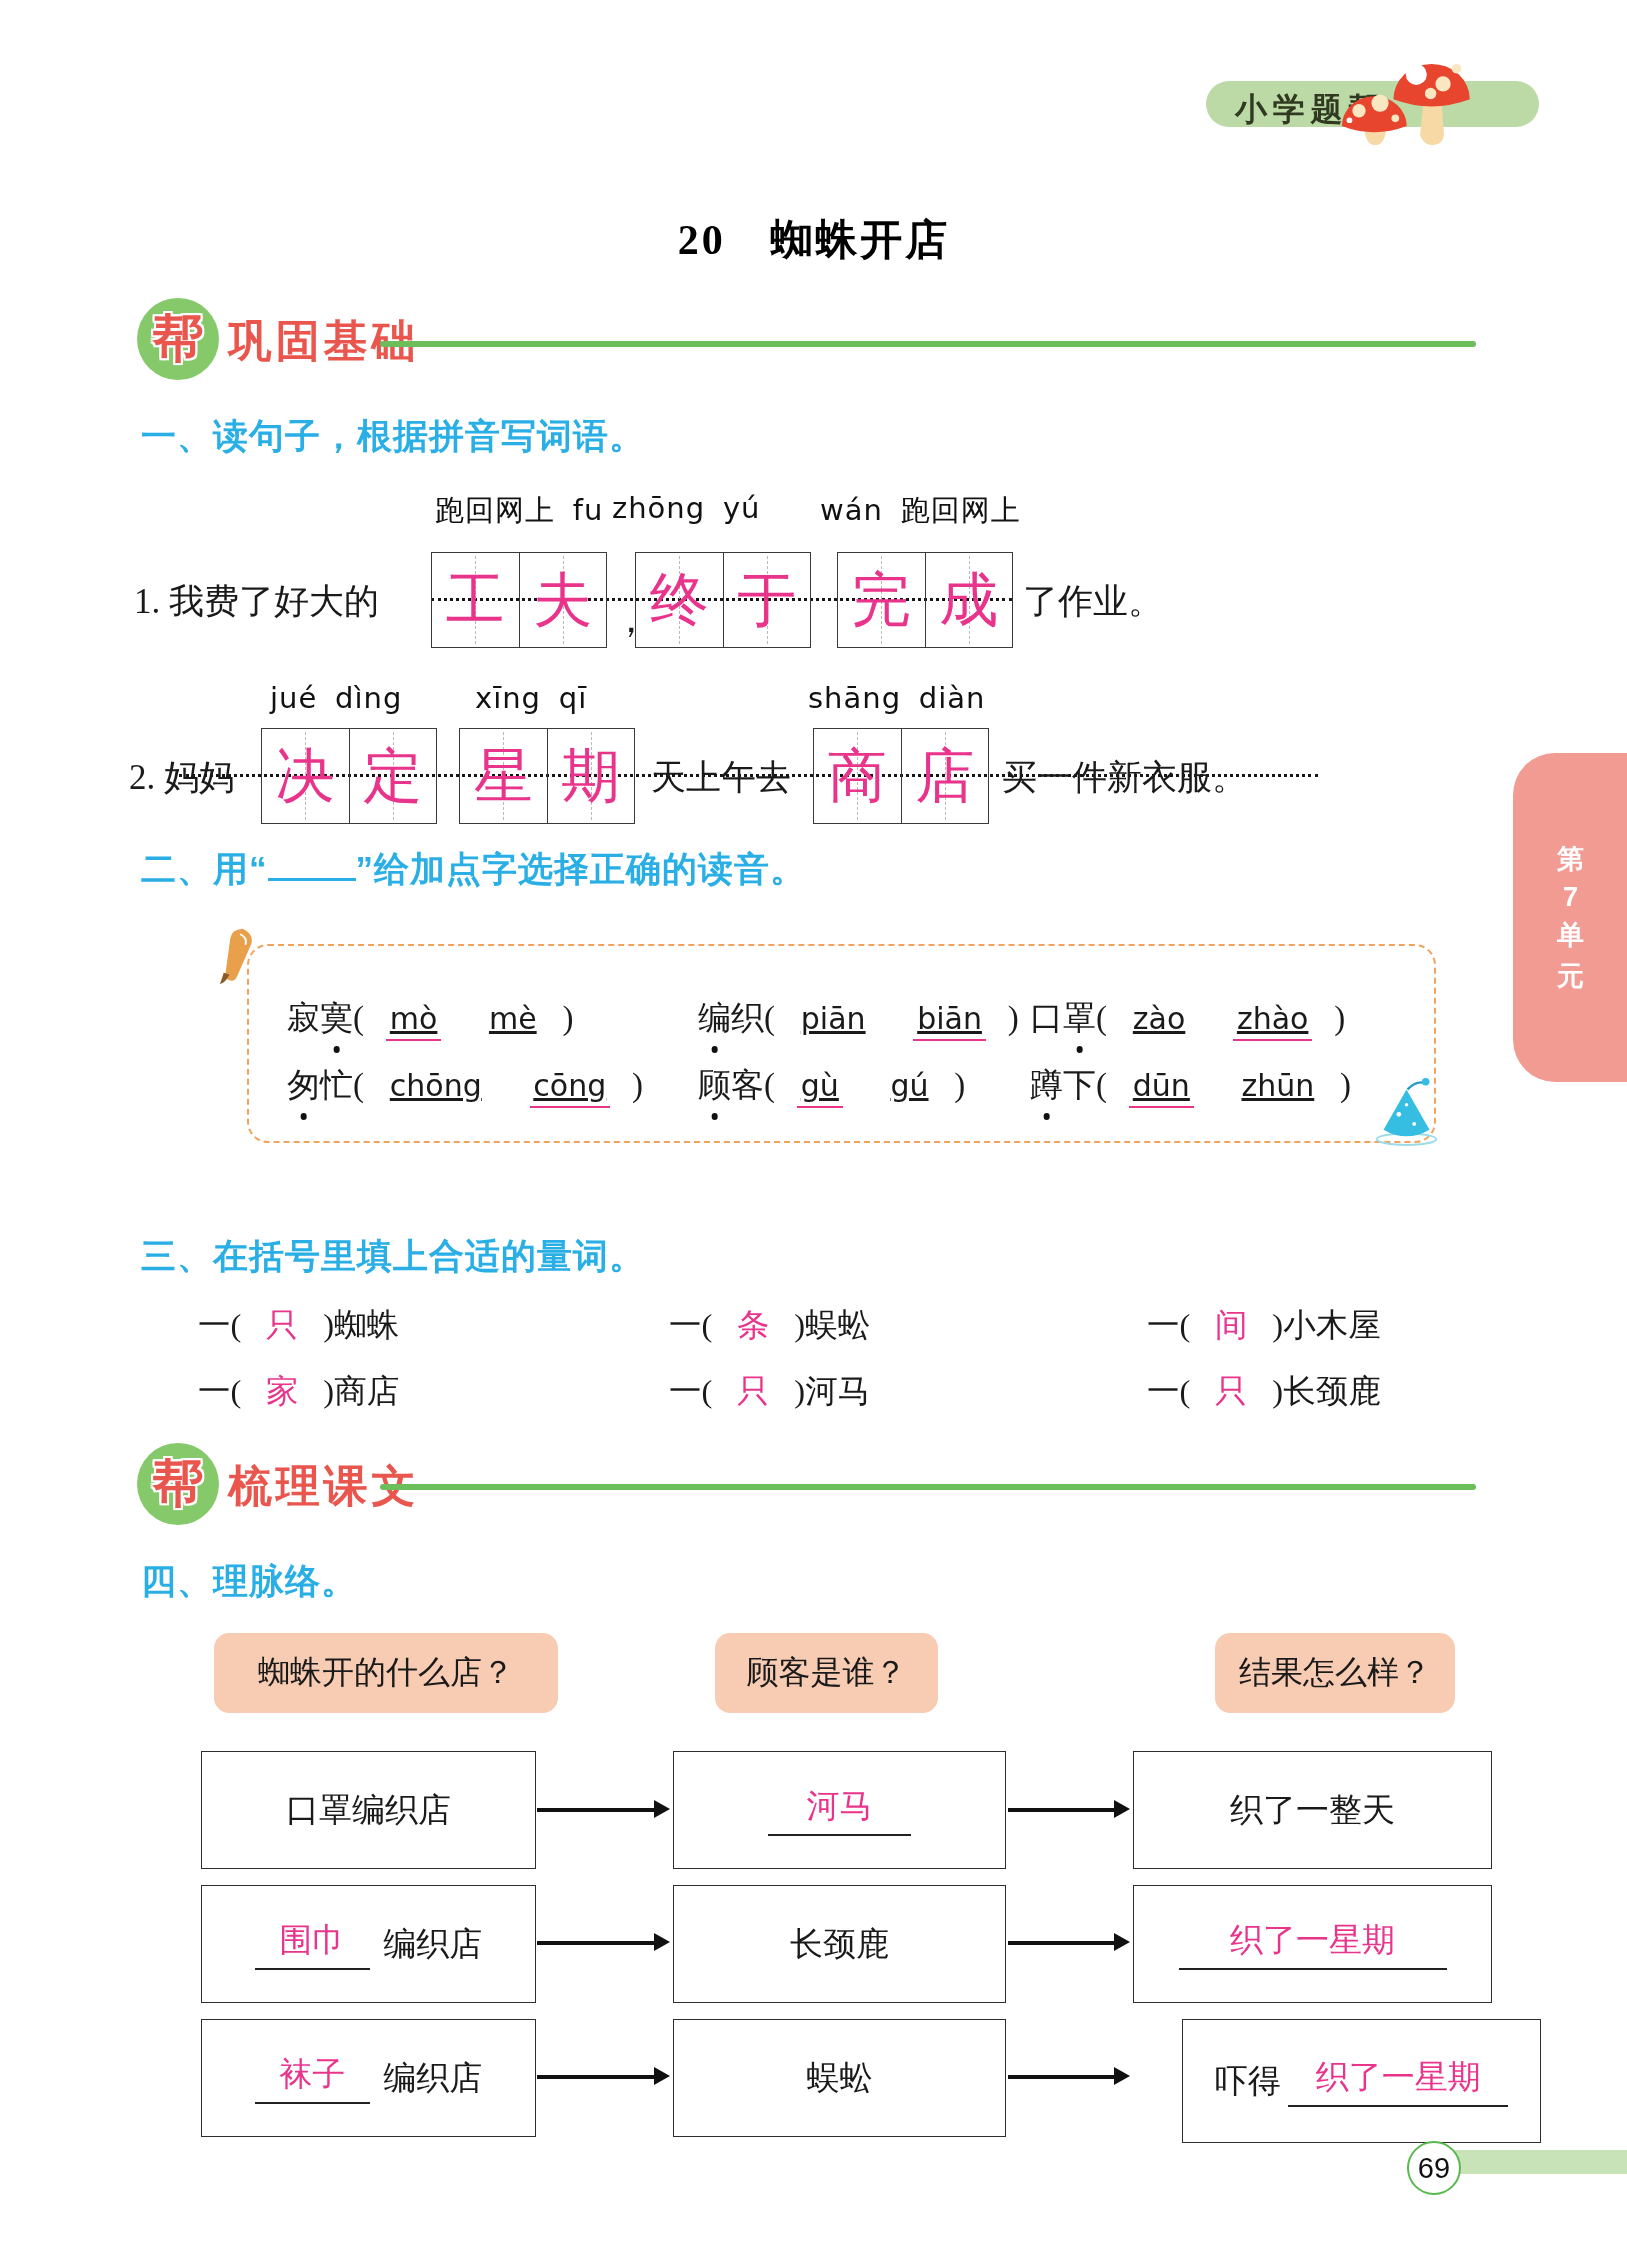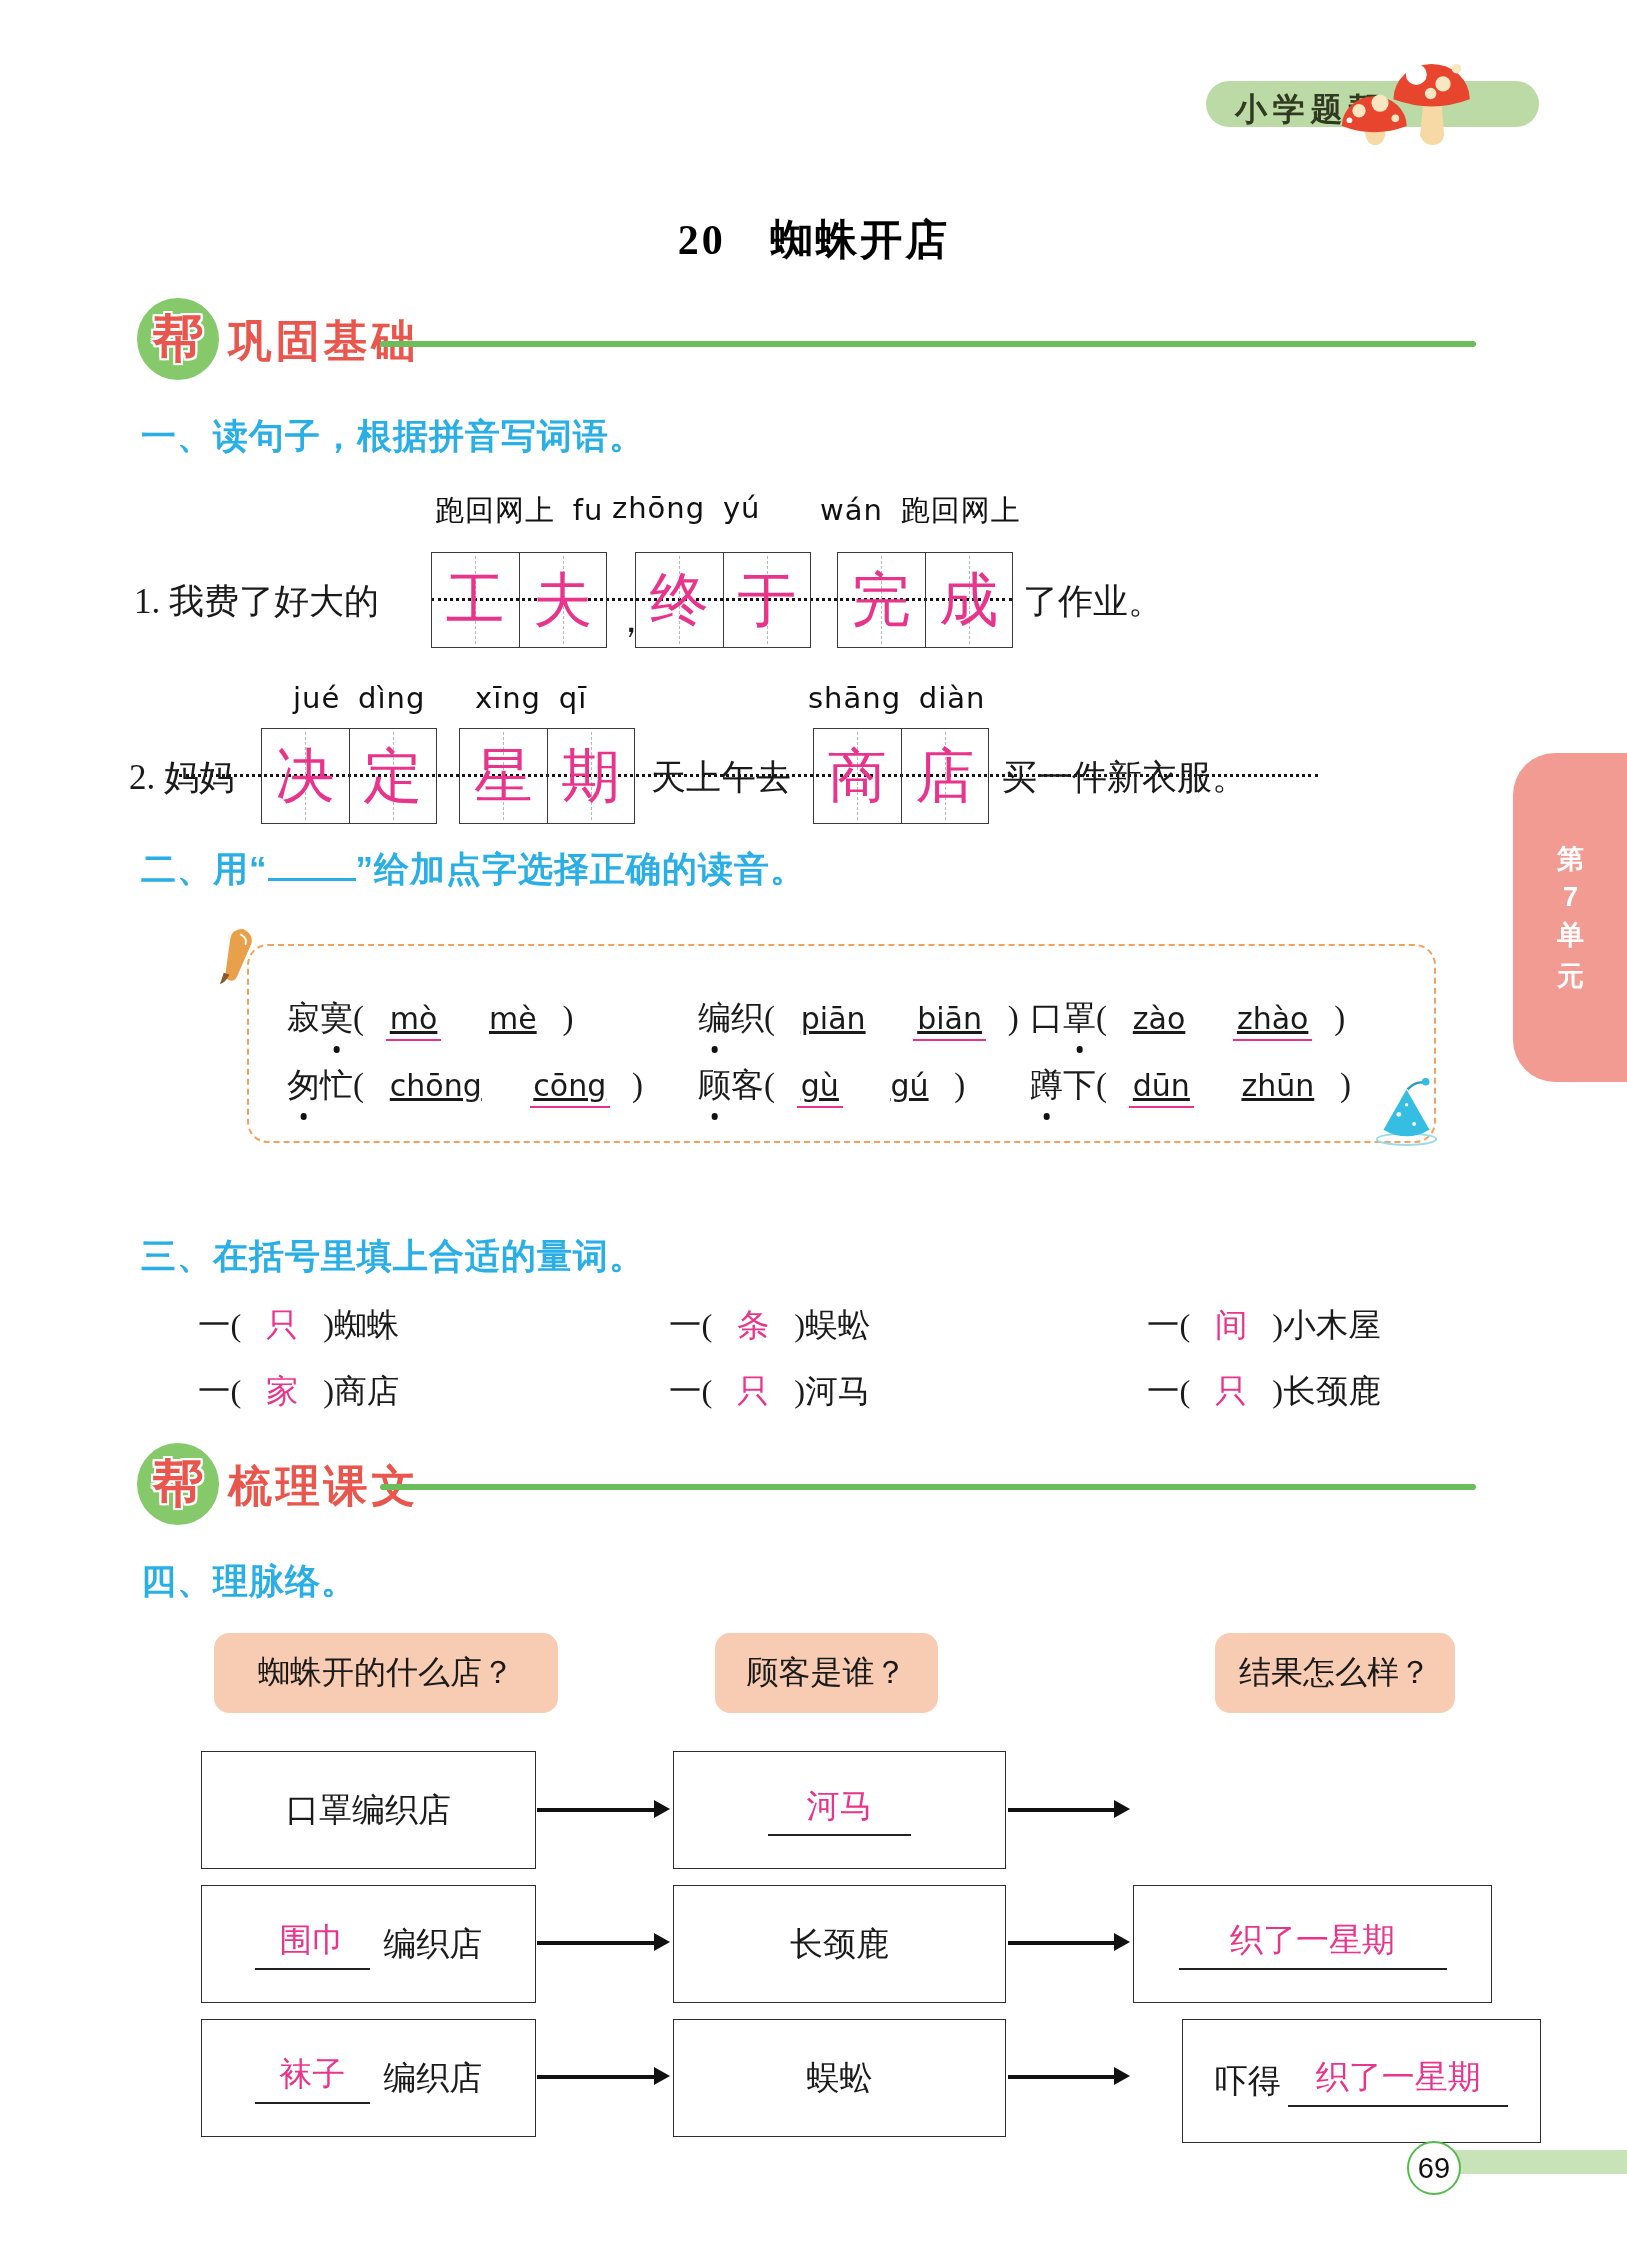--- a/index.html
+++ b/index.html
@@ -153,21 +153,21 @@
       <div class="wcell">
           <span class="wchar">完</span>
         </div>
       <div class="wcell">
           <span class="wchar">成</span>
         </div>
     </div>
     <span class="stext" style="left:889px;">了作业。</span>
   </div>
 
-  <div class="abs py" style="left:293px;top:681px;">jué dìng</div>
+  <div class="abs py" style="left:270px;top:681px;">jué dìng</div>
   <div class="abs py" style="left:475px;top:681px;">xīng qī</div>
   <div class="abs py" style="left:808px;top:681px;">shāng diàn</div>
 
   <div class="srow" style="left:129px;top:728px;width:1367px;">
     <div class="dotline" style="left:50px;width:1139px;"></div>
     <span class="stext" style="left:0;">2. 妈妈</span>
     <div class="wgrid" style="left:132px;">
       <div class="wcell">
           <span class="wchar">决</span>
         </div>
@@ -268,20 +268,23 @@
   <div class="abs qbox" style="left:1215px;top:1633px;width:240px;height:80px;">结果怎么样？</div>
 
   <div class="abs fbox" style="left:201px;top:1751px;width:335px;height:118px;">
     <span>口罩编织店</span>
   </div>
   <div class="arr" style="left:537px;top:1808px;width:119px;"></div>
   <div class="abs fbox" style="left:673px;top:1751px;width:333px;height:118px;">
     <span class="blank" style="min-width:143px;"><span class="pk">河马</span></span>
   </div>
   <div class="arr" style="left:1008px;top:1808px;width:108px;"></div>
+  <div class="abs fbox" style="left:1133px;top:1751px;width:359px;height:118px;">
+    <span>织了一整天</span>
+  </div>
 
   <div class="abs fbox" style="left:201px;top:1885px;width:335px;height:118px;">
     <span class="blank" style="margin-right:13.4px;min-width:115px;"><span class="pk">围巾</span></span>
     <span>编织店</span>
   </div>
   <div class="arr" style="left:537px;top:1941px;width:119px;"></div>
   <div class="abs fbox" style="left:673px;top:1885px;width:333px;height:118px;">
     <span>长颈鹿</span>
   </div>
   <div class="arr" style="left:1008px;top:1941px;width:108px;"></div>

